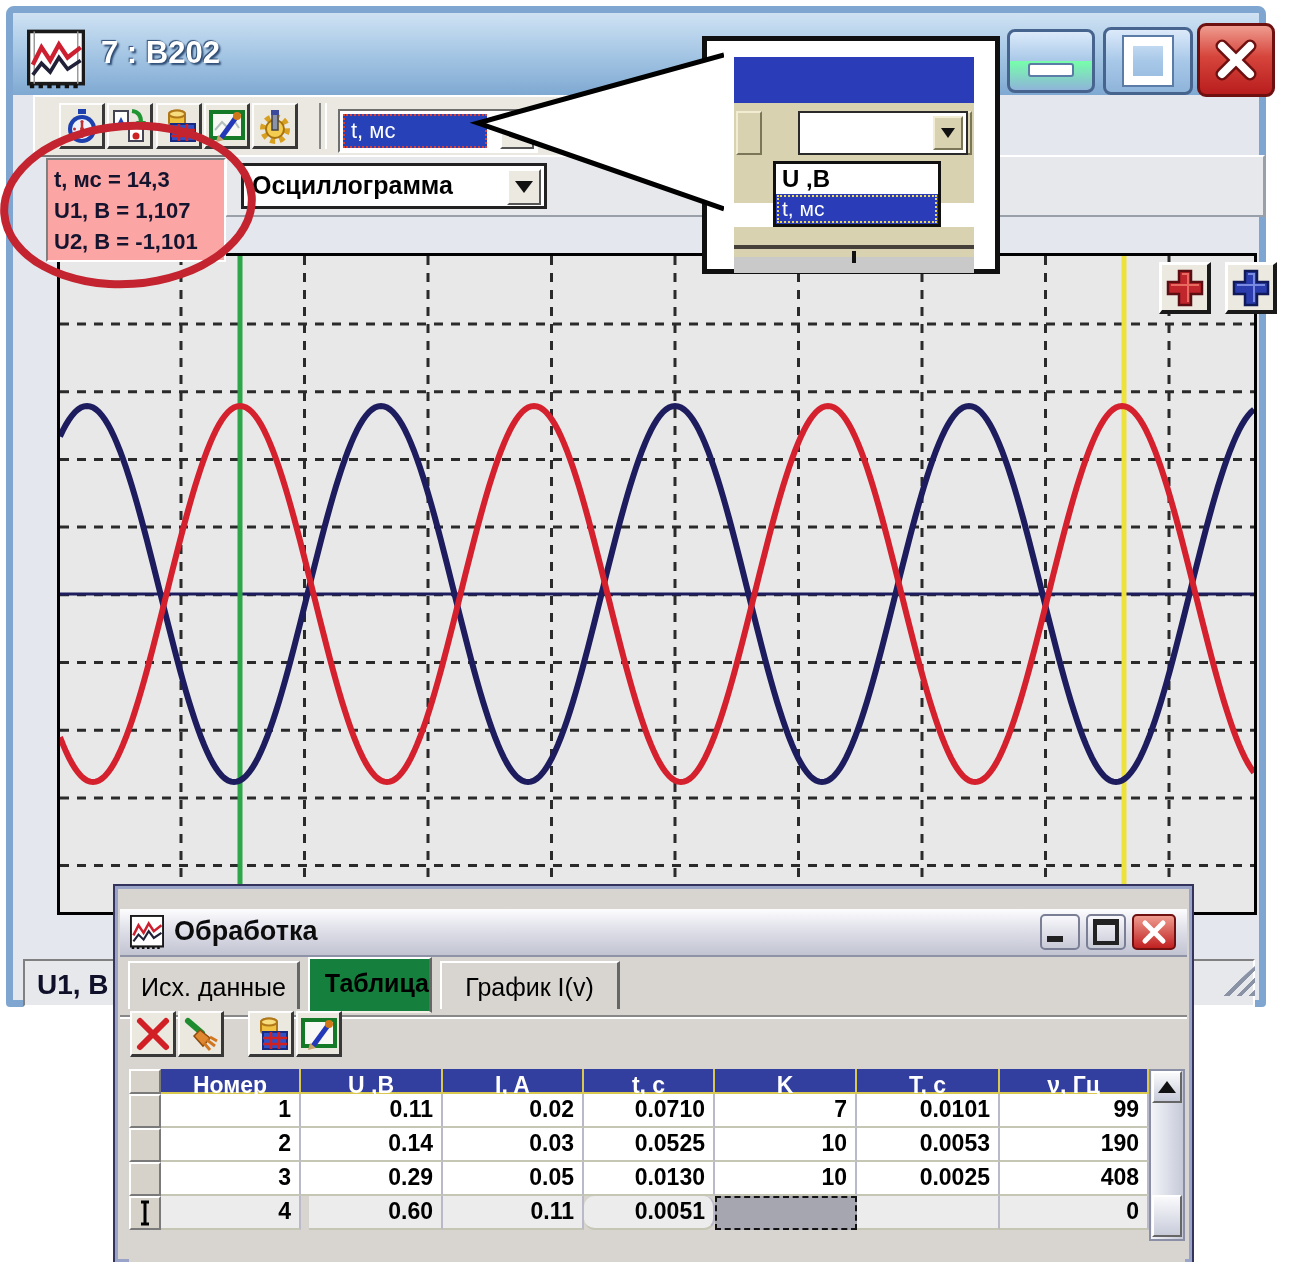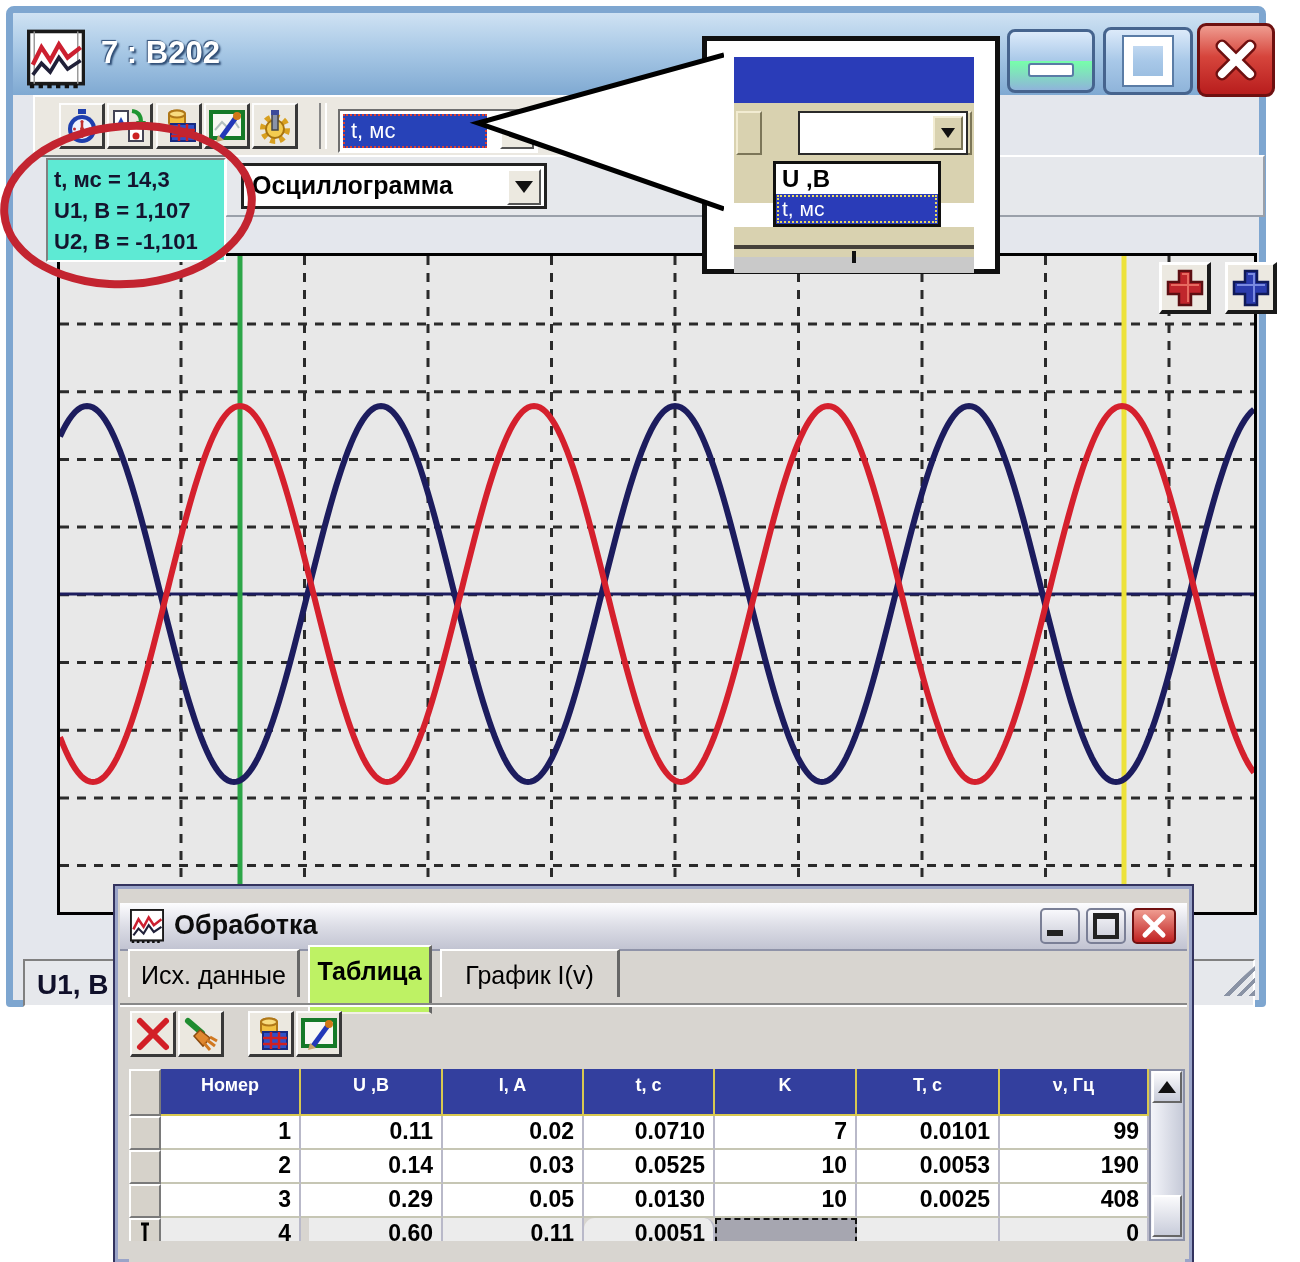--- a/index.html
+++ b/index.html
@@ -37,21 +37,21 @@
   .combo1-sel{position:absolute;left:3px;top:3px;width:144px;height:34px;background:#2742b8;color:#fff;
     font-size:22px;line-height:34px;padding-left:8px;outline:2px dotted #e04030;outline-offset:-2px;box-sizing:border-box;}
   .combo-arrow-btn{position:absolute;right:2px;top:2px;width:34px;height:36px;background:#ece9e0;box-sizing:border-box;
     border-top:2px solid #fff;border-left:2px solid #fff;border-right:2px solid #555;border-bottom:2px solid #555;
     display:flex;align-items:center;justify-content:center;}
   .tri-down{width:0;height:0;border-left:9px solid transparent;border-right:9px solid transparent;border-top:12px solid #111;}
   
   .combo2{position:absolute;left:14px;top:6px;width:306px;height:46px;background:#fff;border:3px solid #222;box-sizing:border-box;}
   .combo2-text{position:absolute;left:8px;top:5px;font-size:25px;font-weight:600;color:#000;}
   
-  .readouts{position:absolute;left:33px;top:145px;width:180px;height:104px;background:#5eead4;z-index:3;
+  .readouts{position:absolute;left:33px;top:145px;width:180px;height:104px;background:#fca5a5;z-index:3;
     border-top:2px solid #808080;border-left:2px solid #808080;border-right:2px solid #fff;border-bottom:2px solid #fff;
     box-sizing:border-box;padding:4px 0 0 6px;font-size:22px;font-weight:bold;color:#14142e;line-height:31px;}
   .ellipse-annotation{position:absolute;left:0px;top:122px;width:240px;height:150px;border:8px solid #c32430;
     border-radius:50%;transform:rotate(-4deg);z-index:20;pointer-events:none;}
   
   .chart-frame{position:absolute;left:44px;top:240px;width:1200px;height:662px;border:3px solid #000;background:#e8e8e8;box-sizing:border-box;}
   .plusbtn{position:absolute;width:52px;height:52px;background:#ece9e1;box-sizing:border-box;z-index:5;
     border-top:3px solid #fff;border-left:3px solid #fff;border-right:4px solid #1a1a1a;border-bottom:4px solid #1a1a1a;
     display:flex;align-items:center;justify-content:center;}
   .statusbar{position:absolute;left:10px;top:946px;width:1232px;height:48px;background:#e6e8ec;box-sizing:border-box;
@@ -74,40 +74,40 @@
   .ci-list{position:absolute;left:66px;top:120px;width:168px;height:66px;background:#fff;border:3px solid #101010;box-sizing:border-box;z-index:2;}
   .ci-item{height:30px;font-size:24px;font-weight:bold;color:#000;padding-left:6px;line-height:29px;}
   .ci-item.selected{height:30px;background:#2a3cb8;color:#fff;font-weight:normal;font-size:21px;outline:2px dotted #e8d860;outline-offset:-3px;}
   .ci-bottom{position:absolute;left:27px;top:186px;width:240px;height:46px;background:#d9d2b0;}
   .ci-line{position:absolute;left:0;top:18px;width:240px;height:4px;background:#45413a;}
   .ci-grey{position:absolute;left:0;top:30px;width:240px;height:16px;background:#c9c9c9;}
   .ci-tick{position:absolute;left:118px;top:24px;width:4px;height:12px;background:#111;}
   
   .proc-window{position:absolute;left:115px;top:886px;width:1077px;height:376px;z-index:40;background:#d8d5d0;
     border:3px solid #9aa4c8;box-shadow:0 0 0 2px #33335e;box-sizing:border-box;}
-  .pw-titlebar{position:absolute;left:2px;top:14px;width:1067px;height:46px;
+  .pw-titlebar{position:absolute;left:2px;top:20px;width:1067px;height:46px;
     background:linear-gradient(#fdfdff 0%,#dcdde6 50%,#c2c4d2 100%);border-bottom:2px solid #8f93a8;}
   .pw-icon{position:absolute;left:10px;top:6px;width:34px;height:34px;}
   .pw-title{position:absolute;left:54px;top:7px;font-size:27px;font-weight:bold;color:#0c0c0c;}
   .pw-btn{position:absolute;top:5px;width:40px;height:36px;box-sizing:border-box;border:2px solid #7a7f96;border-radius:5px;
     background:linear-gradient(#f8f8fc,#c8cad6);display:flex;align-items:center;justify-content:center;}
   .pw-close{background:linear-gradient(#ef9c90,#c02020);border-color:#701010;}
   .pw-glyph-min{width:16px;height:6px;background:#222;margin:14px 10px 0 0;}
   .pw-glyph-max{width:18px;height:16px;border:4px solid #222;border-top-width:6px;}
-  .pw-tabs{position:absolute;left:2px;top:52px;width:1067px;height:62px;}
+  .pw-tabs{position:absolute;left:2px;top:64px;width:1067px;height:62px;}
   .tab{position:absolute;top:8px;height:48px;background:#d8d5d0;box-sizing:border-box;text-align:center;
     border-top:2px solid #fff;border-left:2px solid #fff;border-right:3px solid #666;
     font-size:25px;color:#000;padding-top:10px;}
-  .tab.active{top:4px;height:69px;background:#bef264;font-weight:bold;border-bottom:2px solid #f2efe7;}
+  .tab.active{top:4px;height:56px;background:#15803d;font-weight:bold;border-bottom:2px solid #f2efe7;text-align:right;}
   .pw-tabline{position:absolute;left:0;top:62px;width:1067px;height:2px;background:#fff;border-top:2px solid #888;}
   .pw-toolbar{position:absolute;left:2px;top:116px;width:1067px;height:58px;}
   
   .pw-table{position:absolute;left:11px;top:180px;display:grid;
     grid-template-columns:32px 140px 142px 141px 131px 142px 143px 149px;}
-  .hc{background:#333f9e;color:#fff;font-weight:bold;font-size:18px;text-align:center;line-height:32px;height:47px;
+  .hc{background:#333f9e;color:#fff;font-weight:bold;font-size:23px;text-align:center;line-height:32px;height:25px;
     border-right:2px solid #d8c850;border-bottom:2px solid #d8c850;box-sizing:border-box;}
   .hc.corner,.rsel{background:#d6d2ca;border-top:2px solid #fff;border-left:2px solid #fff;border-right:2px solid #7a7a7a;border-bottom:2px solid #7a7a7a;}
   .cell{background:#fff;font-size:23px;font-weight:bold;color:#000;text-align:right;height:34px;line-height:31px;
     padding-right:8px;border-right:2px solid #b9b9c9;border-bottom:2px solid #c6c6b4;box-sizing:border-box;}
   .rsel{height:34px;box-sizing:border-box;display:flex;align-items:center;justify-content:center;}
   .cell.selcell{background:#a6a6b0;border:2px dashed #111;}
   .pw-scrollbar{position:absolute;left:1031px;top:180px;width:36px;height:172px;box-sizing:border-box;
     background:linear-gradient(90deg,#f4f5fa,#c6cad8);border:2px solid #8a8fa6;}
   .sb-btn{position:absolute;left:1px;width:30px;height:32px;background:linear-gradient(#fafafc,#c8ccda);box-sizing:border-box;
     border-top:2px solid #fff;border-left:2px solid #fff;border-right:2px solid #666;border-bottom:2px solid #666;

